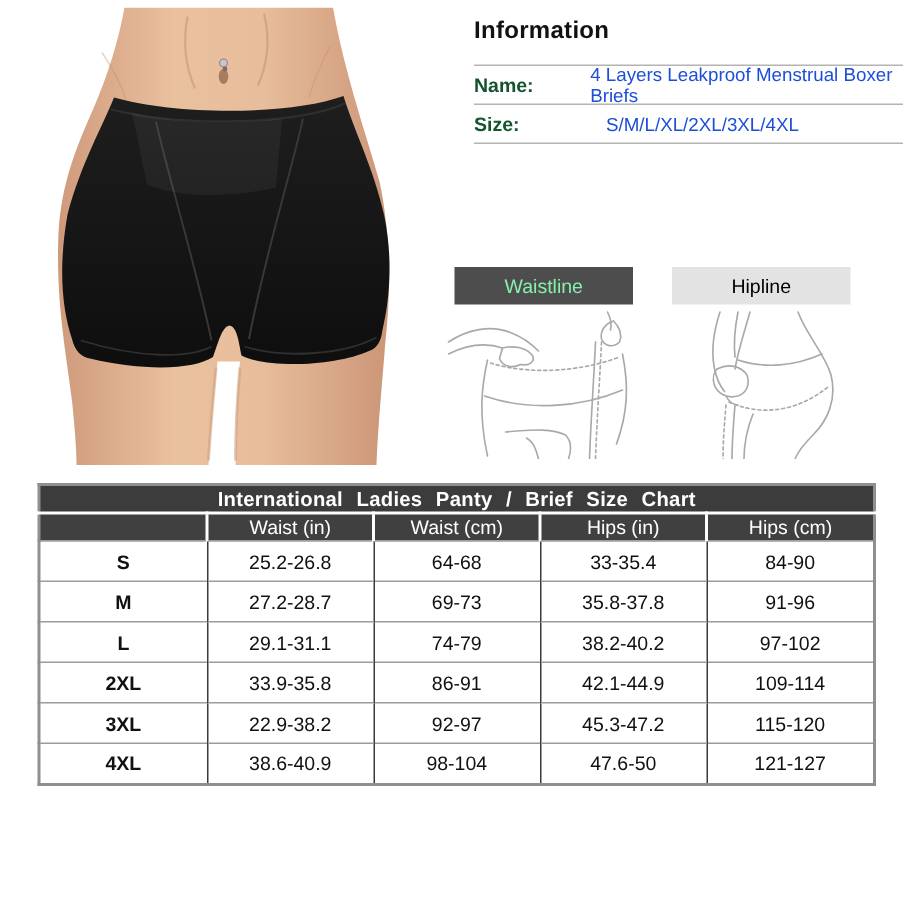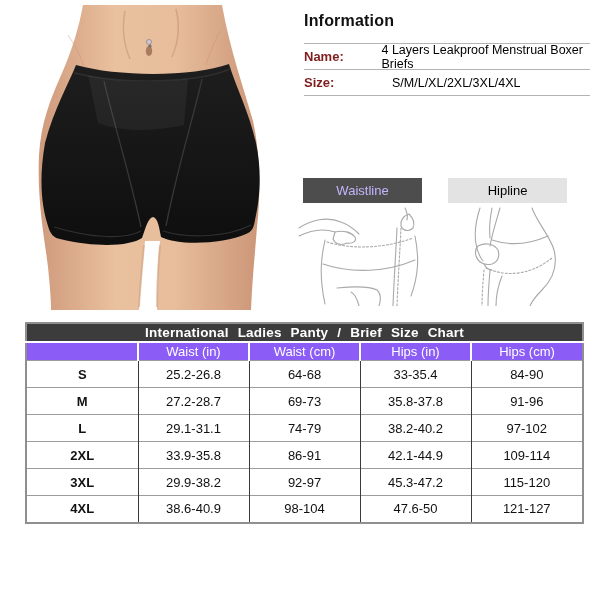--- a/index.html
+++ b/index.html
@@ -10,46 +10,46 @@
     background: #ffffff;
     font-family: "Liberation Sans", sans-serif;
     overflow: hidden;
   }
 
   
   .photo { position: absolute; left: 8px; top: 5px; width: 275px; height: 305px; }
   .photo svg { display: block; }
 
   
-  .info { position: absolute; left: 304px; top: 12px; width: 286px; }
+  .info { position: absolute; left: 316px; top: 12px; width: 286px; }
   .info-heading { font-size: 16px; font-weight: bold; color: #111; margin: 0 0 13px 0; letter-spacing: 0.2px; }
   .info-rows { border-top: 1px solid #b4b4b4; }
   .info-row { display: flex; align-items: center; height: 26px; border-bottom: 1px solid #b4b4b4; }
-  .info-label { width: 88px; font-weight: bold; font-size: 13px; color: #7f1d1d; }
-  .info-value { font-size: 12.5px; color: #000000; }
+  .info-label { width: 88px; font-weight: bold; font-size: 13px; color: #14532d; }
+  .info-value { font-size: 12.5px; color: #1d4ed8; }
 
   
   .tabs { position: absolute; left: 303px; top: 178px; width: 264px; height: 25px; display: flex; gap: 2px; }
   .tab { flex: 1; display: flex; align-items: center; justify-content: center; font-size: 13px; cursor: pointer; }
-  .tab-active { background: #4d4d4d; color: #c4b5fd; }
+  .tab-active { background: #4d4d4d; color: #86efac; }
   .tab-inactive { background: #e3e3e3; color: #000000; margin-left: 24px; }
 
   
   .sketches { position: absolute; left: 297px; top: 206px; width: 278px; height: 100px; display: flex; gap: 8px; }
   .sketch { width: 135px; height: 100px; }
 
   
   .chart { position: absolute; left: 25px; top: 322px; width: 557px; }
   table { width: 557px; border-collapse: collapse; border: 2px solid #8f8f8f; table-layout: fixed; }
   th.title-cell {
     background: #3c3c3c; color: #fff; font-size: 13.5px; font-weight: bold;
     height: 16px; border-bottom: 2px solid #ffffff; word-spacing: 5px; letter-spacing: 0.2px;
   }
   tr.cols th {
-    background: #8b5cf6; color: #fff; font-weight: normal; font-size: 13px; height: 14px;
+    background: #404040; color: #fff; font-weight: normal; font-size: 13px; height: 14px;
   }
   tr.cols th + th { border-left: 2px solid #ffffff; }
   tbody td {
     text-align: center; font-size: 13px; color: #111; height: 27px;
     border-top: 1px solid #9c9c9c; background: #fff;
   }
   tbody td + td { border-left: 1.5px solid #3a3a3a; }
   tbody td.size-cell { font-weight: bold; }
 </style>
 </head>
@@ -194,21 +194,21 @@
       </tr>
       <tr>
         <td class="size-cell">2XL</td>
         <td>33.9-35.8</td>
         <td>86-91</td>
         <td>42.1-44.9</td>
         <td>109-114</td>
       </tr>
       <tr>
         <td class="size-cell">3XL</td>
-        <td>29.9-38.2</td>
+        <td>22.9-38.2</td>
         <td>92-97</td>
         <td>45.3-47.2</td>
         <td>115-120</td>
       </tr>
       <tr>
         <td class="size-cell">4XL</td>
         <td>38.6-40.9</td>
         <td>98-104</td>
         <td>47.6-50</td>
         <td>121-127</td>

